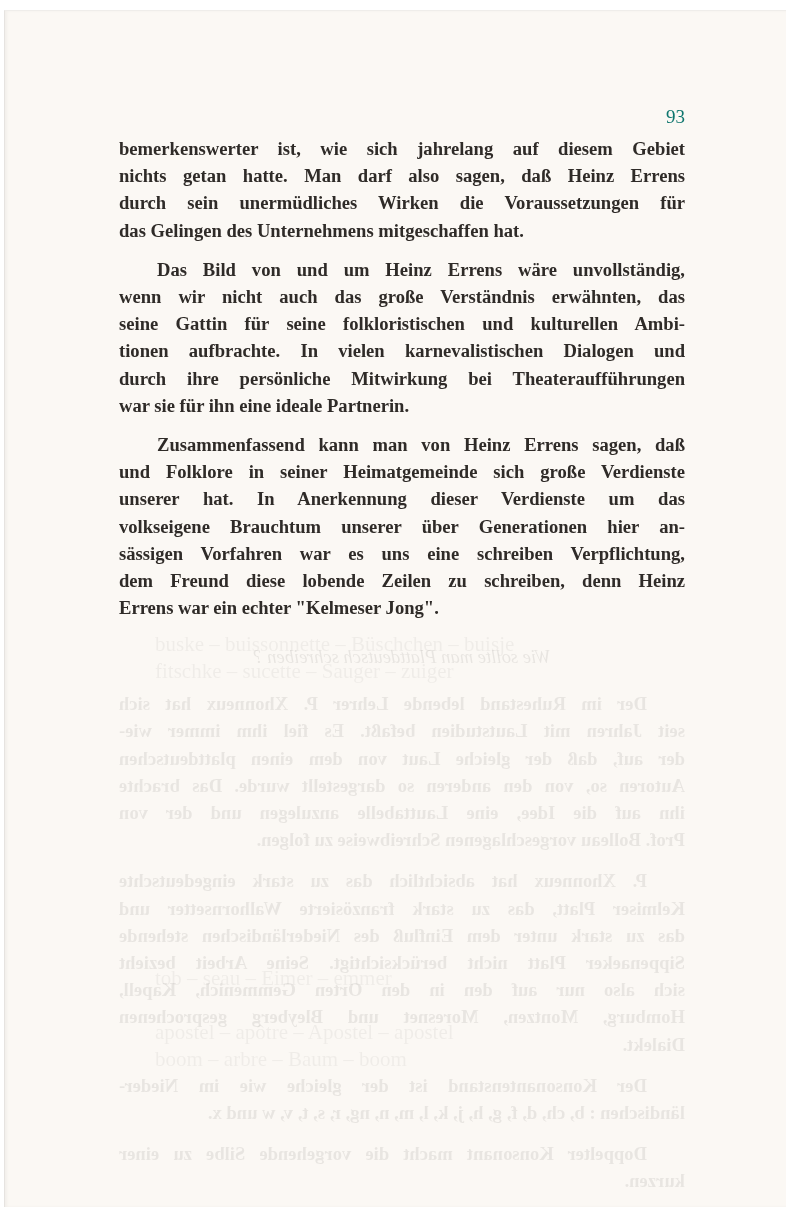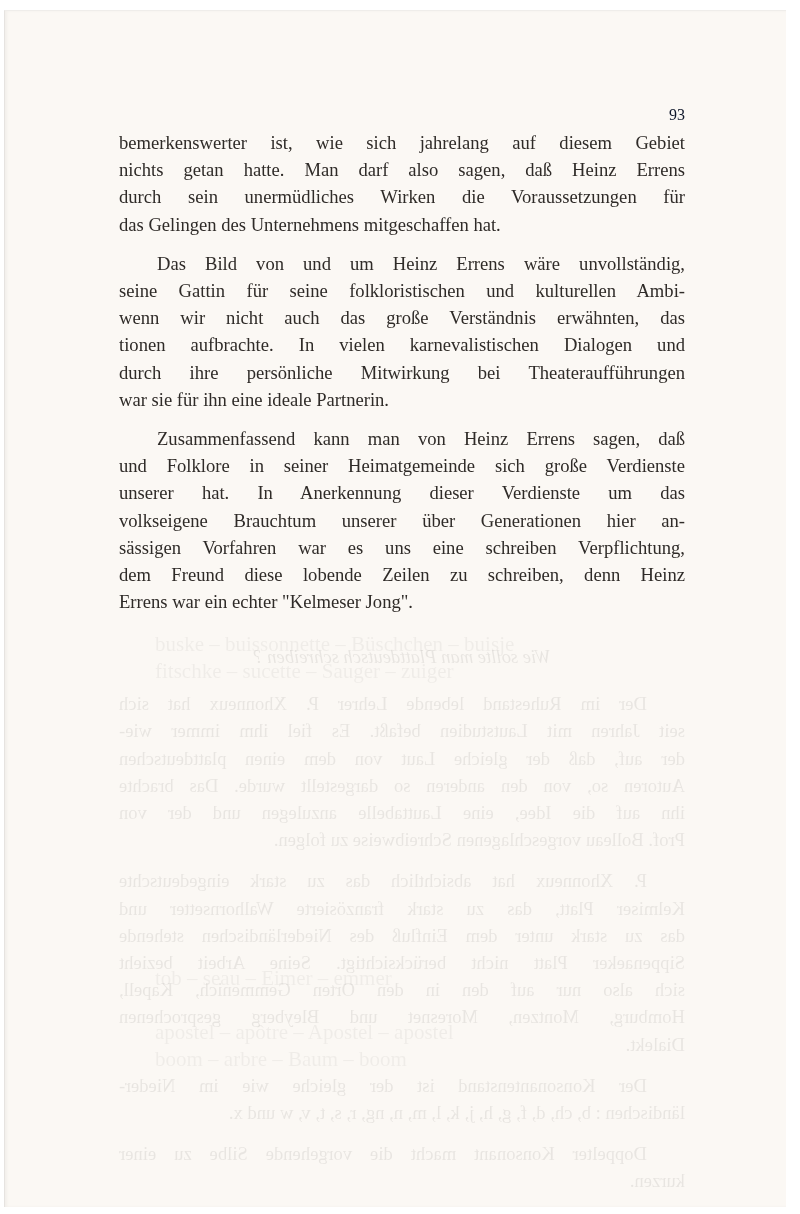--- a/index.html
+++ b/index.html
@@ -22,36 +22,37 @@
     height: 1196px;
     background: #fbf8f4;
     border-left: 1px solid #e6e3e0;
     border-top: 1px solid #efedea;
     box-shadow: inset 2px 0 3px rgba(0,0,0,0.04);
   }
   .page-number {
     position: absolute;
     right: 101px;
     top: 95px;
-    font-size: 16px;
-    color: #0f172a;
+    font-size: 19px;
+    color: #0f766e;
   }
   .body-text {
     position: absolute;
     left: 114px;
     top: 118px;
     width: 566px;
     color: #2f2b28;
     font-size: 18.6px;
     line-height: 27.2px;
   }
   .para {
-    margin: 0 0 12px 0;
+    margin: 6px 0 12px 0;
     text-align: justify;
     text-align-last: left;
+    font-weight: bold;
   }
   .para .line {
     display: block;
     text-align: justify;
     text-align-last: justify;
     white-space: nowrap;
   }
   .para .line.last {
     text-align-last: left;
   }
@@ -145,22 +146,22 @@
 
   <div class="body-text">
     <p class="para">
       <span class="line">bemerkenswerter ist, wie sich jahrelang auf diesem Gebiet</span>
       <span class="line">nichts getan hatte. Man darf also sagen, daß Heinz Errens</span>
       <span class="line">durch sein unermüdliches Wirken die Voraussetzungen für</span>
       <span class="line last">das Gelingen des Unternehmens mitgeschaffen hat.</span>
     </p>
     <p class="para">
       <span class="line indent">Das Bild von und um Heinz Errens wäre unvollständig,</span>
+      <span class="line">wenn wir nicht auch das große Verständnis erwähnten, das</span>
       <span class="line">seine Gattin für seine folkloristischen und kulturellen Ambi-</span>
-      <span class="line">wenn wir nicht auch das große Verständnis erwähnten, das</span>
       <span class="line">tionen aufbrachte. In vielen karnevalistischen Dialogen und</span>
       <span class="line">durch ihre persönliche Mitwirkung bei Theateraufführungen</span>
       <span class="line last">war sie für ihn eine ideale Partnerin.</span>
     </p>
     <p class="para">
       <span class="line indent">Zusammenfassend kann man von Heinz Errens sagen, daß</span>
       <span class="line">und Folklore in seiner Heimatgemeinde sich große Verdienste</span>
       <span class="line">unserer hat. In Anerkennung dieser Verdienste um das</span>
       <span class="line">volkseigene Brauchtum unserer über Generationen hier an-</span>
       <span class="line">sässigen Vorfahren war es uns eine schreiben Verpflichtung,</span>

